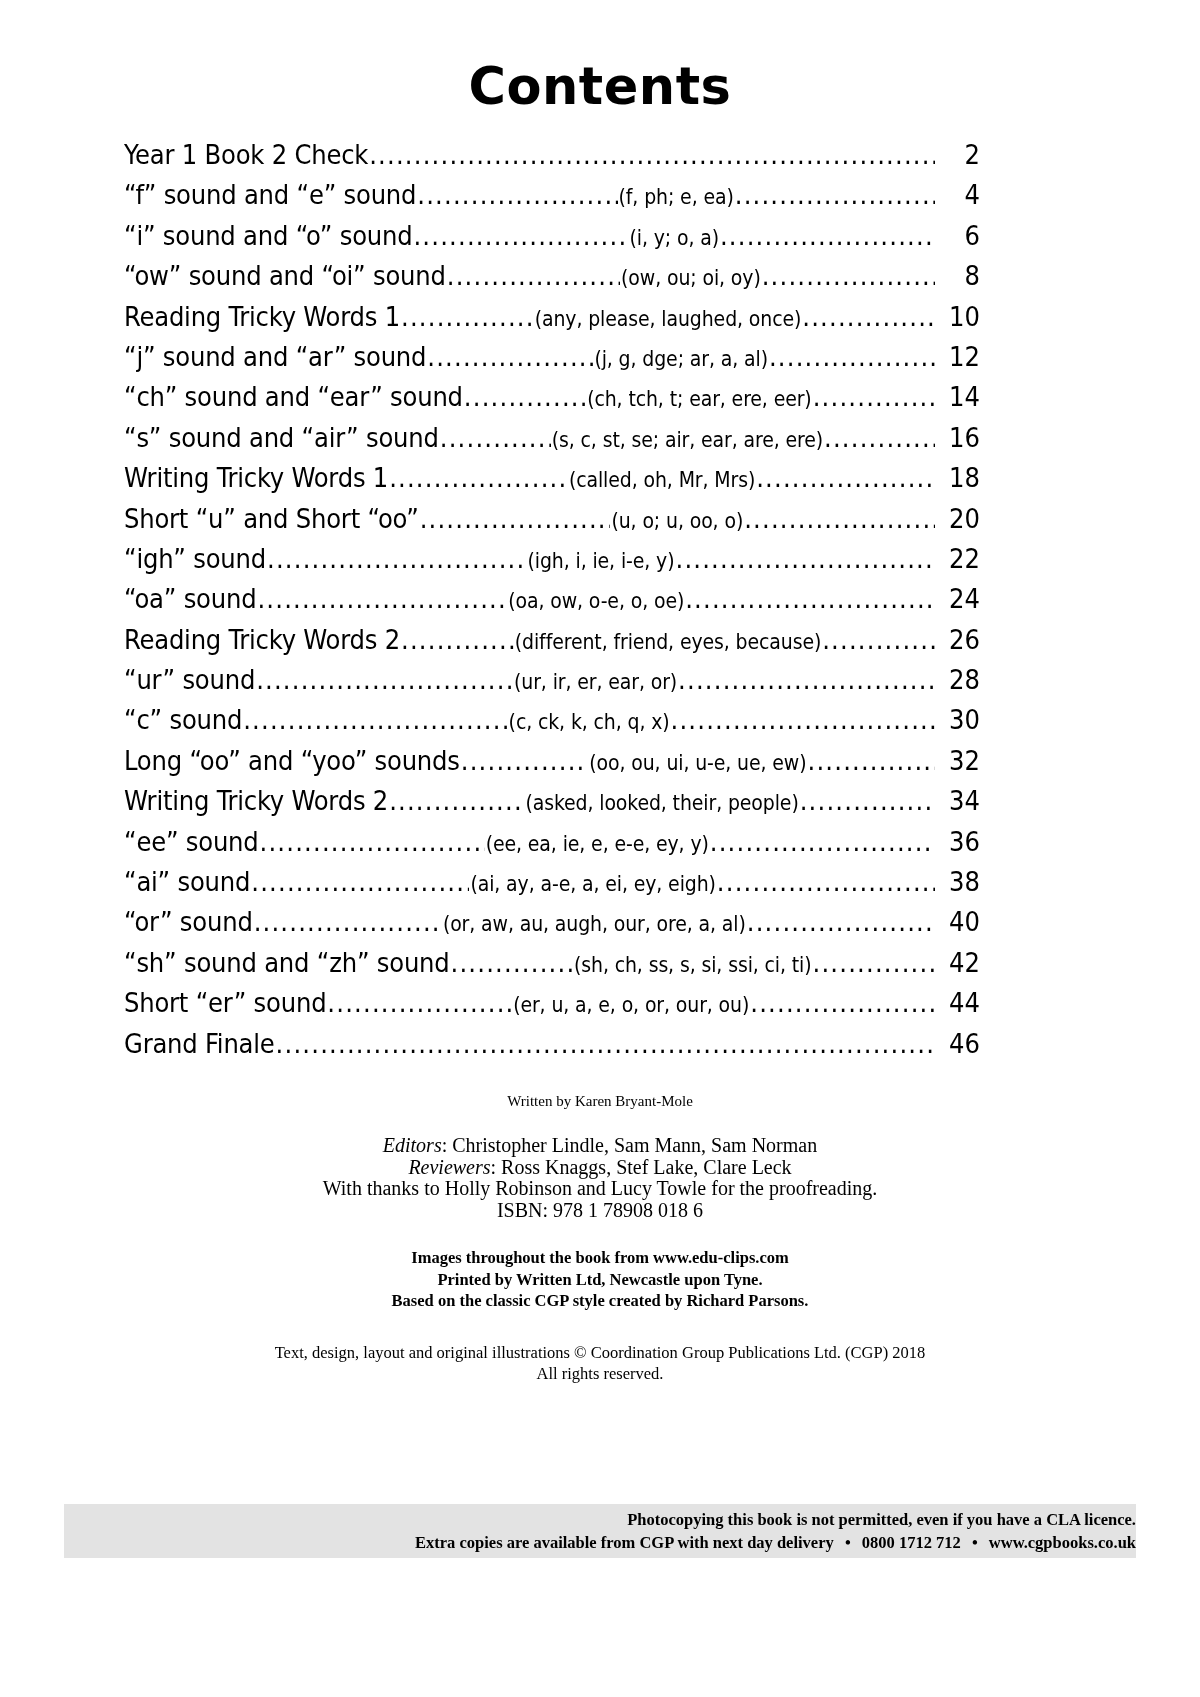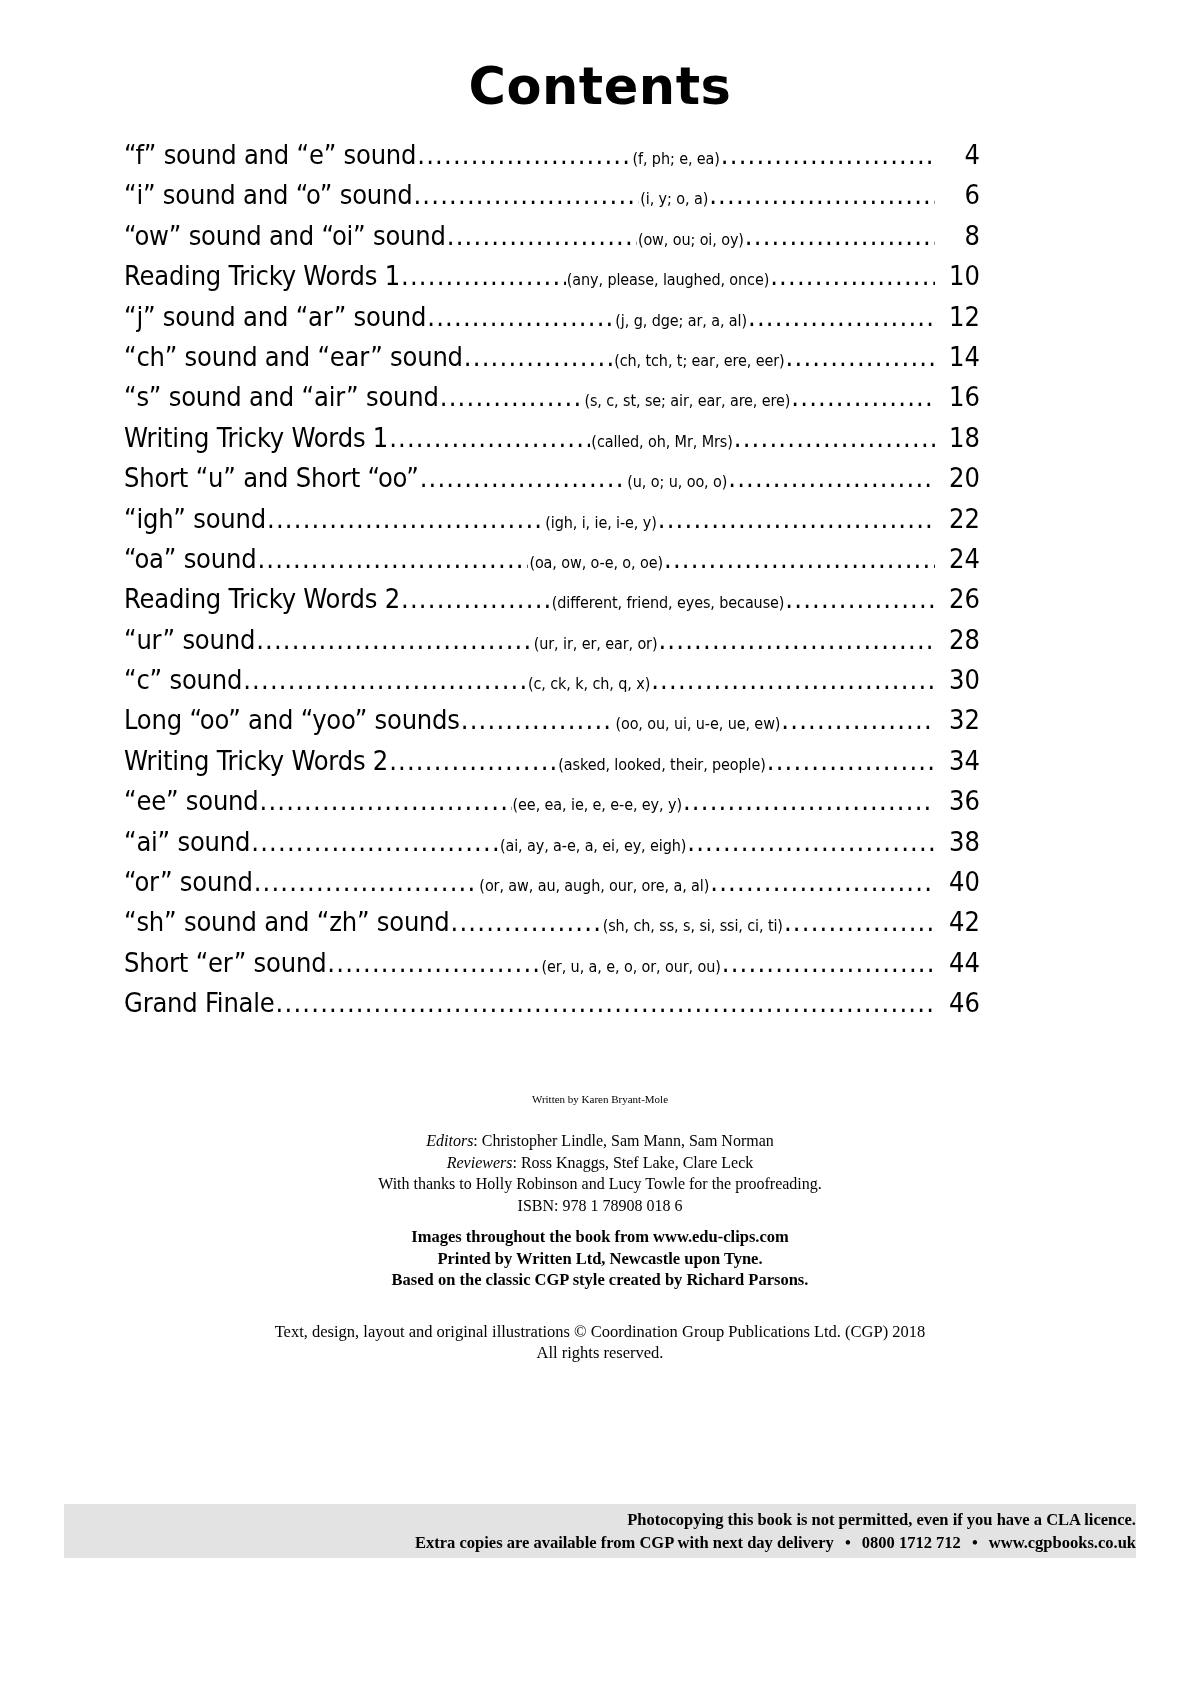--- a/index.html
+++ b/index.html
@@ -64,21 +64,21 @@
     white-space: nowrap;
     font-size: 27px;
     letter-spacing: 1.2px;
     margin: 0 1px;
     min-width: 8px;
   }
   .leader::before {
     content: "........................................................................................................";
   }
   .entry-note {
-    font-size: 16px;
+    font-size: 21px;
     flex: 0 0 auto;
     letter-spacing: -0.1px;
     padding-bottom: 1px;
   }
   .entry-page {
     flex: 0 0 auto;
     font-size: 27px;
     text-align: right;
     min-width: 38px;
     padding-left: 6px;
@@ -88,27 +88,27 @@
   .colophon {
     position: absolute;
     left: 0;
     right: 0;
     top: 1093px;
     text-align: center;
     font-family: "Liberation Serif", "DejaVu Serif", serif;
     color: #000;
   }
   .colo-author {
-    font-size: 11px;
+    font-size: 15px;
     margin-bottom: 25px;
   }
   .colo-block {
-    font-size: 16px;
+    font-size: 20px;
     line-height: 21.5px;
-    margin-bottom: 10px;
+    margin-bottom: 26px;
   }
   .colo-block .ital { font-style: italic; }
   .colo-block2 {
     font-size: 16.5px;
     line-height: 21.5px;
     margin-bottom: 30px;
     font-weight: bold;
   }
   .colo-block3 {
     font-size: 16.5px;
@@ -138,20 +138,25 @@
   .footer-sep { padding: 0 7px; }
 </style>
 </head>
 <body>
 
 <div class="page">
 
   <h1 class="title">Contents</h1>
 
   <ul class="toc">
+      <li class="toc-row no-note">
+        <span class="entry-title">Year 1 Book 2 Check</span>
+        <span class="leader first"></span>
+        <span class="entry-page">2</span>
+      </li>
       <li class="toc-row">
         <span class="entry-title">“f” sound and “e” sound</span>
         <span class="leader first"></span>
         <span class="entry-note">(f, ph; e, ea)</span>
         <span class="leader second"></span>
         <span class="entry-page">4</span>
       </li>
       <li class="toc-row">
         <span class="entry-title">“i” sound and “o” sound</span>
         <span class="leader first"></span>

